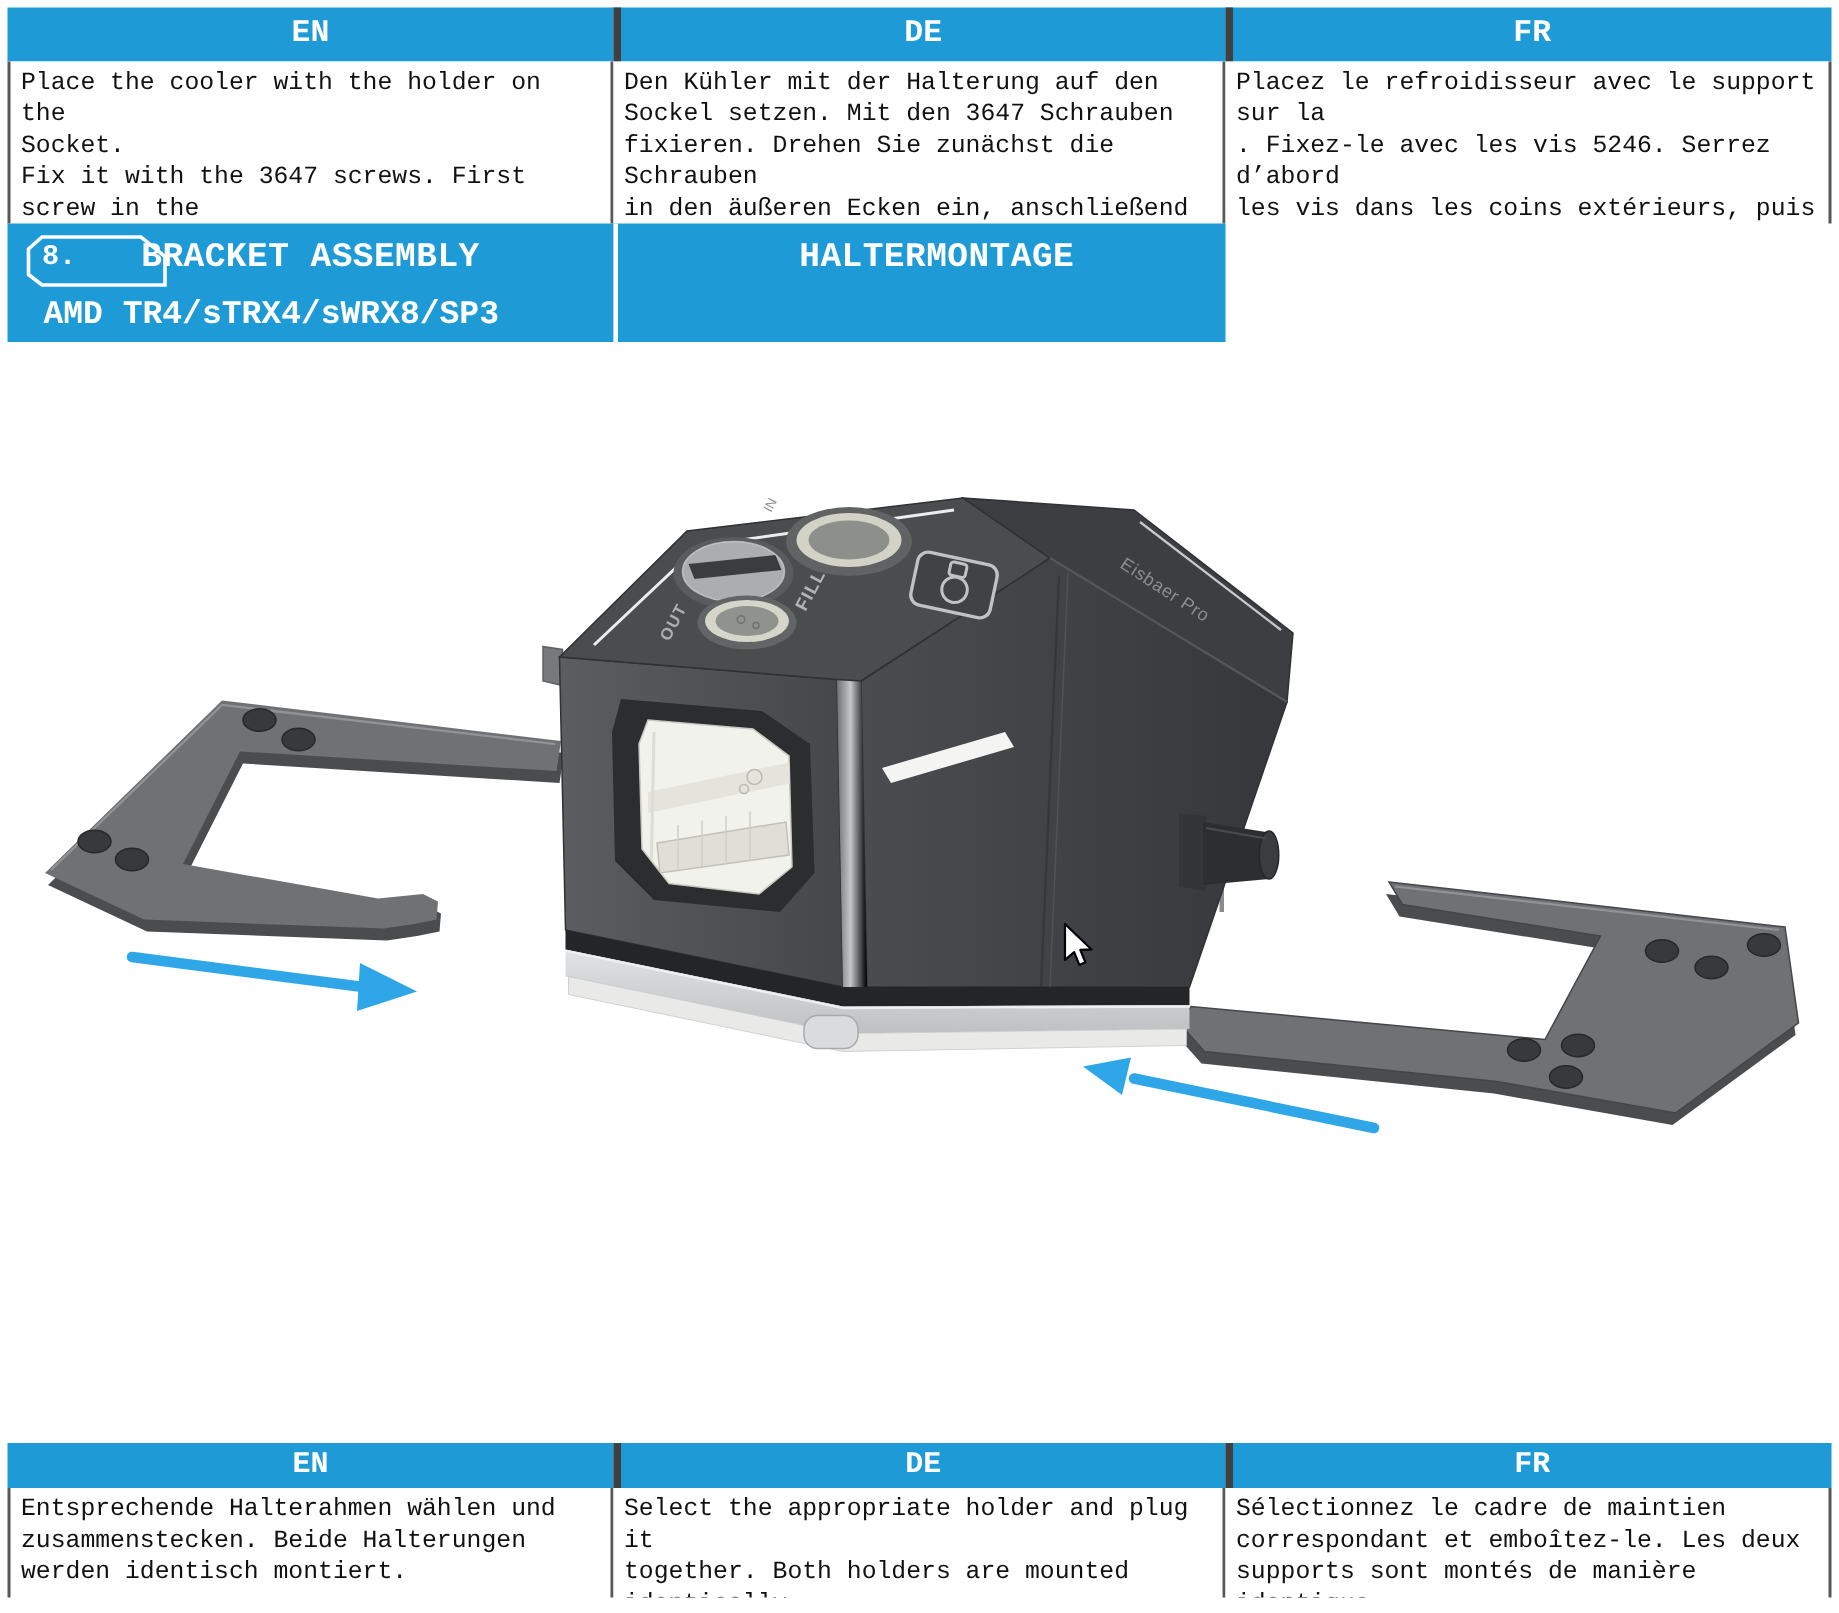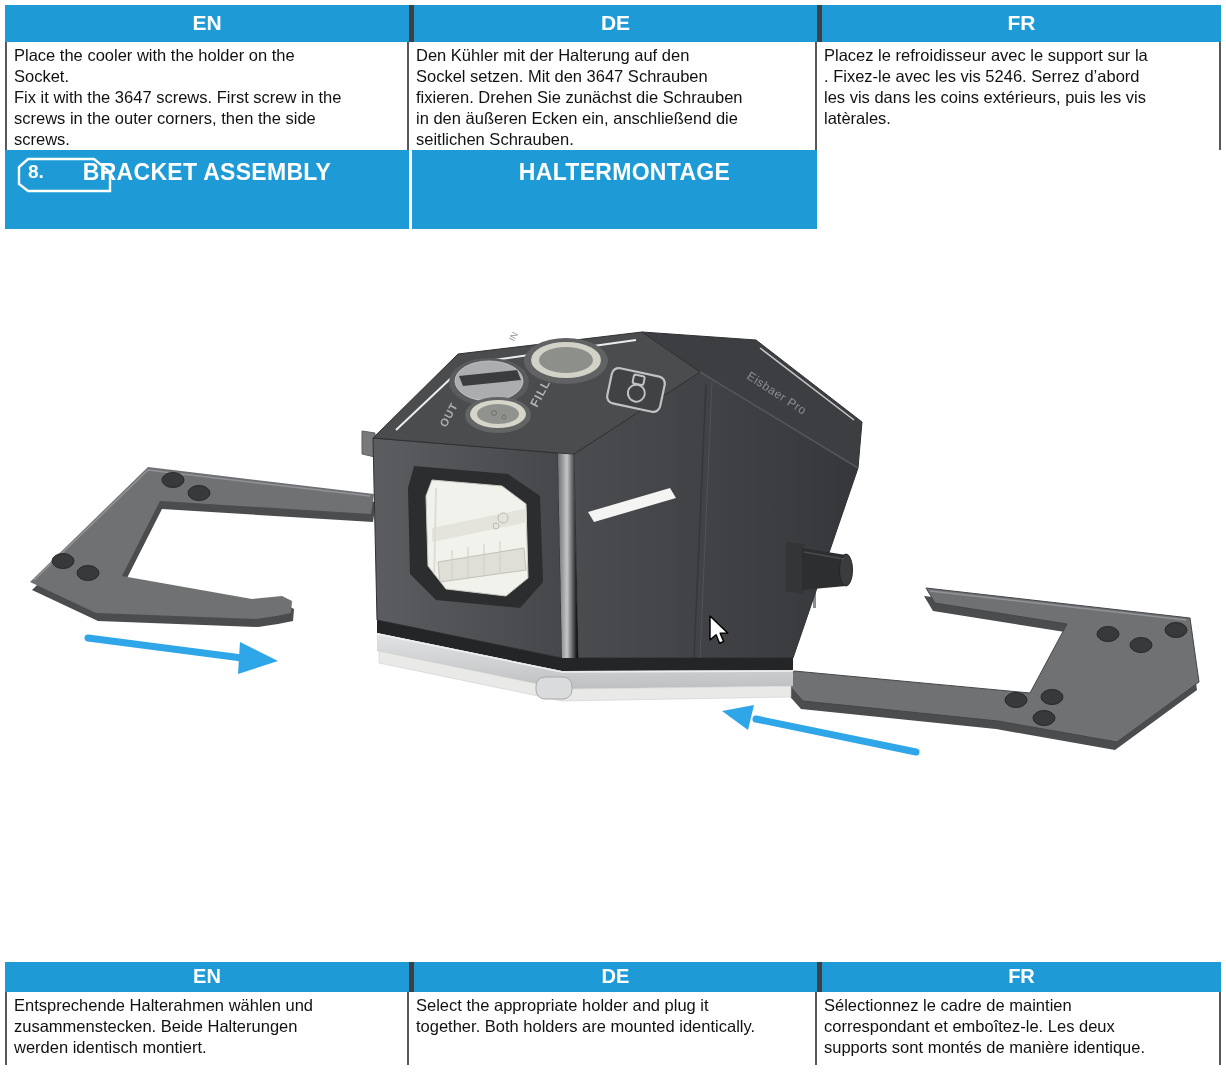--- a/index.html
+++ b/index.html
@@ -1,19 +1,19 @@
 <!DOCTYPE html>
 <html><head>
 <meta charset="utf-8">
 <style>
   * { margin:0; padding:0; box-sizing:border-box; }
   html,body { background:#ffffff; }
   body { width:1226px; height:1075px; font-family:"Liberation Sans", sans-serif; color:#111; }
   .page { position:relative; width:1226px; height:1075px; overflow:hidden; background:#fff; }
-  .tbl { position:absolute; left:5px; width:1020px; }
+  .tbl { position:absolute; left:5px; width:1020px;font-family:Liberation Mono, monospace; }
   .tbl-top { top:5px; }
   .tbl-bottom { top:962px; }
   .row { display:grid; grid-template-columns:404px 408px 404px; }
   .hcell { background:#1E9BD6; color:#fff; font-weight:bold; font-size:21px; text-align:center; padding:6px 0 7px 0; }
   .hcell + .hcell { border-left:5px solid #404040; }
   .hcell-sm { padding:3px 0 4px 0; font-size:20px; }
   .bcell { background:#fff; border-right:2px solid #57585A; padding:3px 8px 0 7px; font-size:16.5px; line-height:21px; height:108px; overflow:hidden; }
   .bcell:first-child { border-left:2px solid #57585A; }
   .bcell-sm { height:73px; }
   .btext { white-space:pre-line; }
@@ -58,20 +58,21 @@
 latèrales.</div>
         </div>
     </div>
     <div class="row">
       <div class="scell">
         <svg class="badge" viewBox="0 0 96 36">
           <polygon points="12,2 78,2 94,15 94,34 12,34 3,27 3,10" fill="none" stroke="#ffffff" stroke-width="2.4"></polygon>
         </svg>
         <div class="badge-num">8.</div>
         <div class="sec-title">BRACKET ASSEMBLY</div>
+        <div class="sec-sub">AMD TR4/sTRX4/sWRX8/SP3</div>
       </div>
       <div class="scell">
         <div class="sec-title">HALTERMONTAGE</div>
       </div>
     </div>
   </div>
 
   <svg class="illu" viewBox="0 0 1226 732">
     <defs>
       <linearGradient id="gFront" x1="0" y1="0" x2="1" y2="0">

